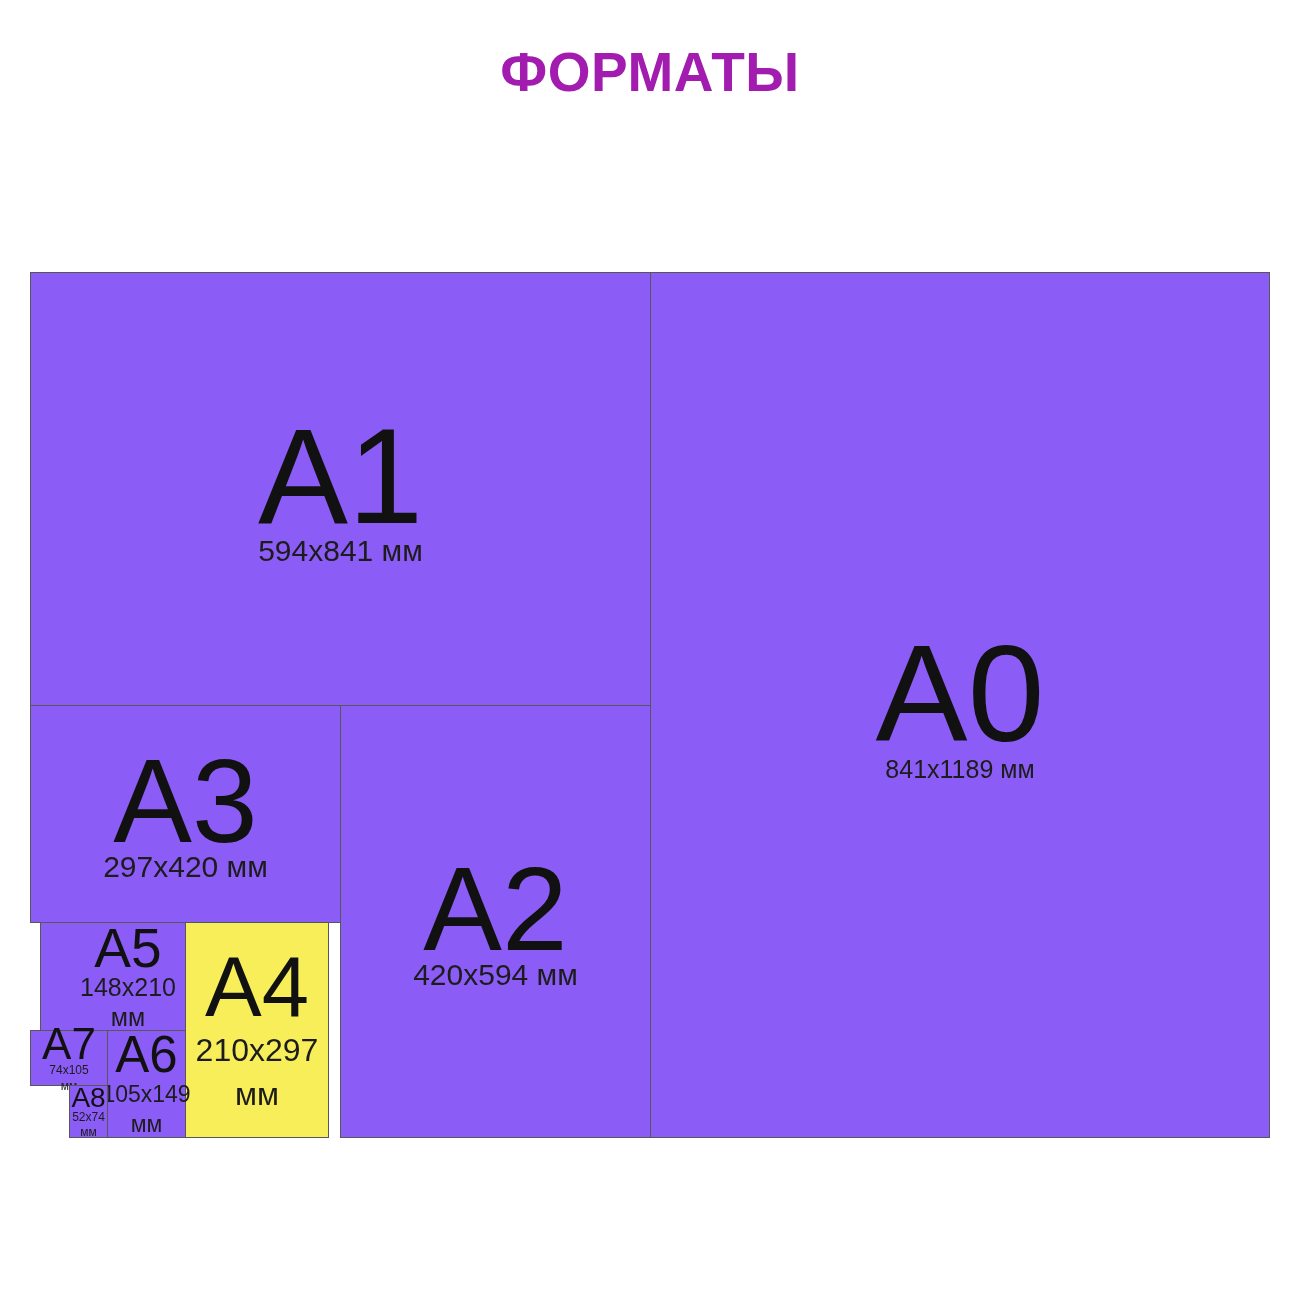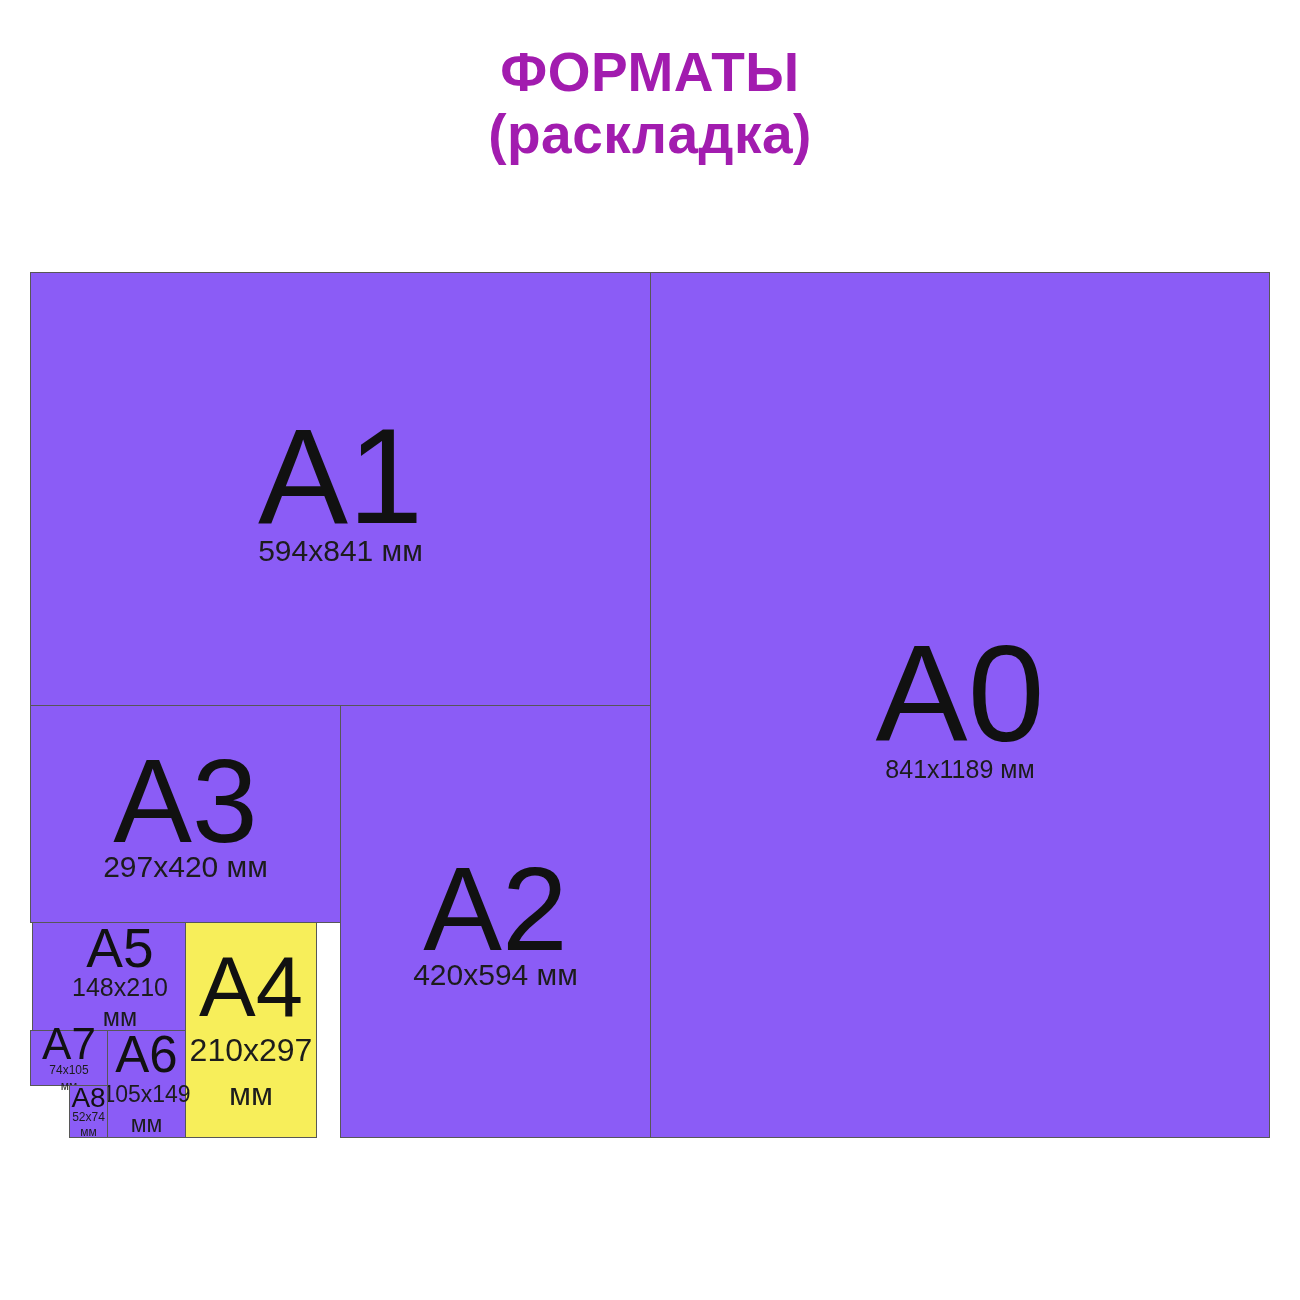--- a/index.html
+++ b/index.html
@@ -52,22 +52,22 @@
     color: #1c1c1c;
     font-weight: 400;
   }
   .dims .dline { display: block; white-space: nowrap; }
 
   
   .fbox-a1 { left: 30px;  top: 272px;  width: 621px; height: 434px; }
   .fbox-a0 { left: 650px; top: 272px;  width: 620px; height: 866px; }
   .fbox-a3 { left: 30px;  top: 705px;  width: 311px; height: 218px; }
   .fbox-a2 { left: 340px; top: 705px;  width: 311px; height: 433px; }
-  .fbox-a5 { left: 32px;  top: 922px;  width: 176px; height: 109px; }
-  .fbox-a4 { left: 185px; top: 922px;  width: 132px; height: 216px; }
+  .fbox-a5 { left: 40px;  top: 922px;  width: 176px; height: 109px; }
+  .fbox-a4 { left: 185px; top: 922px;  width: 144px; height: 216px; }
   .fbox-a7 { left: 30px;  top: 1030px; width: 78px;  height: 56px;  }
   .fbox-a6 { left: 107px; top: 1030px; width: 79px;  height: 108px; }
   .fbox-a8 { left: 69px;  top: 1085px; width: 39px;  height: 53px;  }
 
   
   .fbox-a1 .big { font-size: 135px; margin-bottom: -12px; }
   .fbox-a1 .dims { font-size: 30px; line-height: 1.25; }
 
   .fbox-a0 .big { font-size: 138px; margin-bottom: -8px; }
   .fbox-a0 .dims { font-size: 25px; line-height: 1.25; }
@@ -93,21 +93,20 @@
   .fbox-a8 .big { font-size: 28px; margin-bottom: -2px; }
   .fbox-a8 .dims { font-size: 12px; line-height: 1.25; }
 </style>
 </head>
 <body>
 
 <div class="canvas">
 
   <div class="page-title">
     <div>ФОРМАТЫ</div>
-    <div>(раскладка)</div>
   </div>
 
   <div class="fbox fbox-a1">
     <div class="big">A1</div>
     <div class="dims">
       <span class="dline">594x841 мм</span>
     </div>
   </div>
 
   <div class="fbox fbox-a0">

